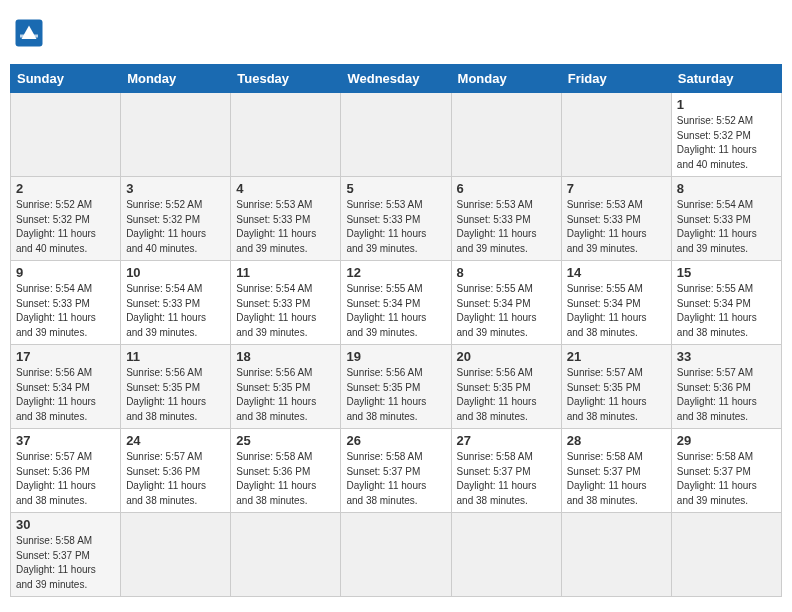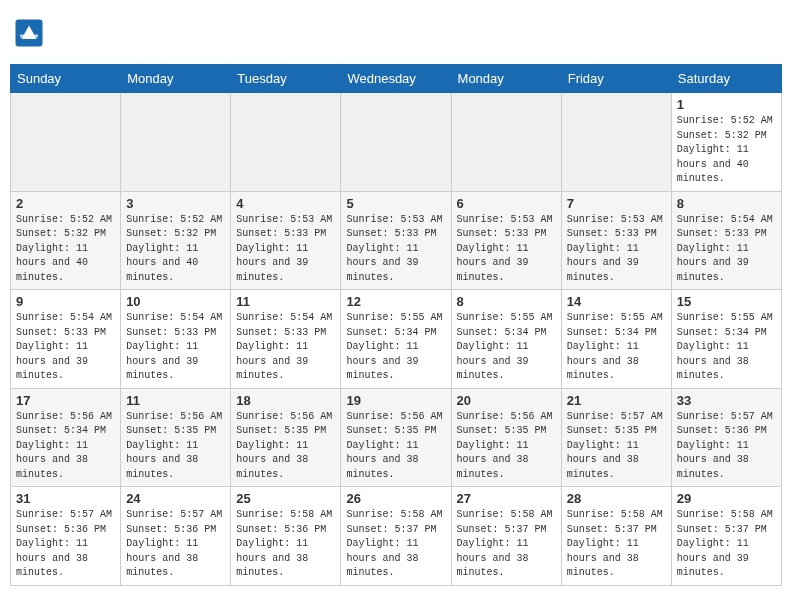--- a/index.html
+++ b/index.html
@@ -52,21 +52,21 @@
       width: 100%;
       border-collapse: collapse;
       border: 1px solid #ccc;
     }
     .calendar th {
       background-color: #1a6ab1;
       color: #fff;
       text-align: left;
       padding: 6px 6px;
       font-size: 13px;
-      font-weight: normal;
+      font-weight: bold;
       border: 1px solid #1a6ab1;
     }
     .calendar td {
       vertical-align: top;
       border: 1px solid #ccc;
       padding: 4px 5px;
       width: calc(100% / 7);
       background: #fff;
       min-height: 80px;
     }
@@ -79,21 +79,20 @@
     .day-num {
       font-size: 13px;
       font-weight: bold;
       color: #333;
       margin-bottom: 2px;
     }
     .day-info {
       font-size: 10px;
       color: #333;
       line-height: 1.45;
-      font-family: Liberation Mono, monospace;
     }
     .empty-cell {
       background: #f0f0f0 !important;
     }
     .last-row td {
       height: 70px;
     }
   </style>
 </head>
 <body>
@@ -225,21 +224,21 @@
           <div class="day-num">21</div>
           <div class="day-info">Sunrise: 5:57 AM<br>Sunset: 5:35 PM<br>Daylight: 11 hours and 38 minutes.</div>
         </td>
         <td>
           <div class="day-num">33</div>
           <div class="day-info">Sunrise: 5:57 AM<br>Sunset: 5:36 PM<br>Daylight: 11 hours and 38 minutes.</div>
         </td>
       </tr>
       <tr>
         <td>
-          <div class="day-num">31</div>
+          <div class="day-num">37</div>
           <div class="day-info">Sunrise: 5:57 AM<br>Sunset: 5:36 PM<br>Daylight: 11 hours and 38 minutes.</div>
         </td>
         <td>
           <div class="day-num">24</div>
           <div class="day-info">Sunrise: 5:57 AM<br>Sunset: 5:36 PM<br>Daylight: 11 hours and 38 minutes.</div>
         </td>
         <td>
           <div class="day-num">25</div>
           <div class="day-info">Sunrise: 5:58 AM<br>Sunset: 5:36 PM<br>Daylight: 11 hours and 38 minutes.</div>
         </td>
@@ -252,15 +251,27 @@
           <div class="day-info">Sunrise: 5:58 AM<br>Sunset: 5:37 PM<br>Daylight: 11 hours and 38 minutes.</div>
         </td>
         <td>
           <div class="day-num">28</div>
           <div class="day-info">Sunrise: 5:58 AM<br>Sunset: 5:37 PM<br>Daylight: 11 hours and 38 minutes.</div>
         </td>
         <td>
           <div class="day-num">29</div>
           <div class="day-info">Sunrise: 5:58 AM<br>Sunset: 5:37 PM<br>Daylight: 11 hours and 39 minutes.</div>
         </td>
+      </tr>
+      <tr class="last-row">
+        <td>
+          <div class="day-num">30</div>
+          <div class="day-info">Sunrise: 5:58 AM<br>Sunset: 5:37 PM<br>Daylight: 11 hours and 39 minutes.</div>
+        </td>
+        <td class="empty-cell"></td>
+        <td class="empty-cell"></td>
+        <td class="empty-cell"></td>
+        <td class="empty-cell"></td>
+        <td class="empty-cell"></td>
+        <td class="empty-cell"></td>
       </tr>
     </tbody>
 </table>
 
 </body></html>

